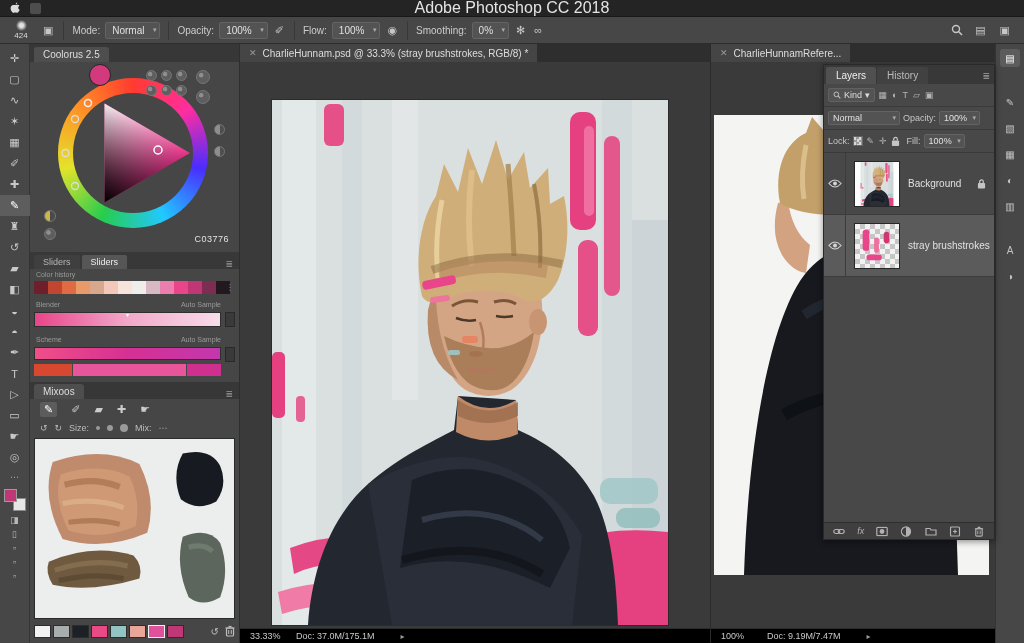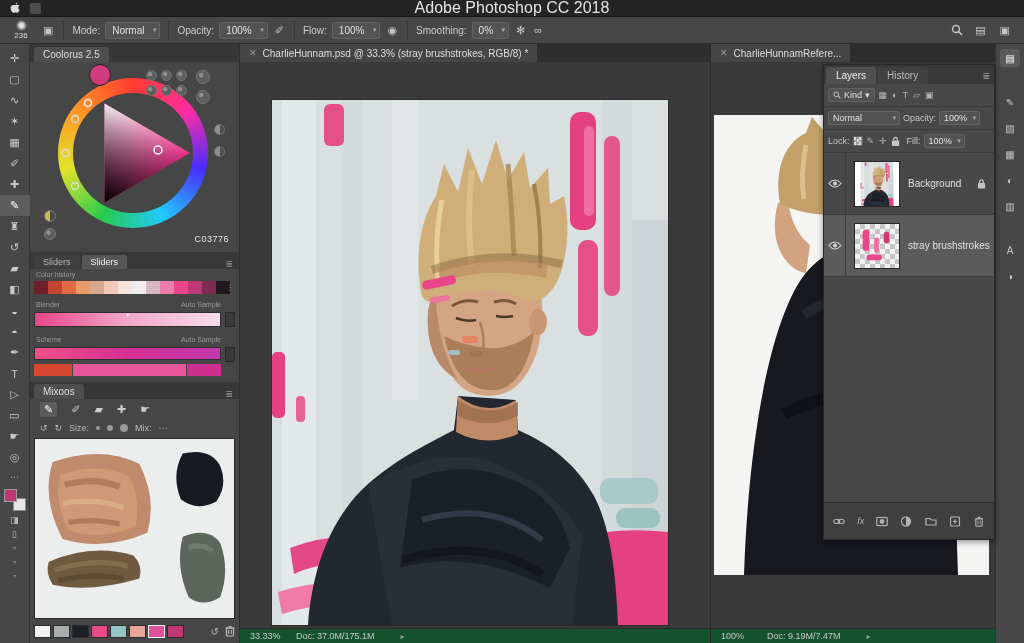--- a/index.html
+++ b/index.html
@@ -82,21 +82,21 @@
 
 .doc{position:absolute;top:44px;bottom:0;background:#3a3a3a}
 .doc1{left:240px;width:470px}
 .doc2{left:710px;width:285px;border-left:1px solid #2a2a2a}
 .tabbar{position:absolute;top:0;left:0;right:0;height:18px;background:#2e2e2e;display:flex}
 .doctab{display:flex;align-items:center;gap:6px;background:#454545;color:#ddd;font-size:10px;padding:0 9px;white-space:nowrap;max-width:100%;overflow:hidden}
 .doctab .x{color:#9a9a9a;font-size:9px}
 .canvaswrap{position:absolute;top:18px;left:0;right:0;bottom:13px;overflow:hidden;background:#3a3a3a}
 .artwork{position:absolute;left:32px;top:38px;width:396px;height:525px;box-shadow:0 0 0 1px #2b2b2b}
 .refphoto{position:absolute;left:3px;top:53px;width:275px;height:460px}
-.statusbar{position:absolute;left:0;right:0;bottom:0;height:15px;background:#14532d;border-top:1px solid #2b2b2b;display:flex;align-items:center;font-size:9px;color:#c9c9c9;padding:0 10px}
+.statusbar{position:absolute;left:0;right:0;bottom:0;height:15px;background:#000000;border-top:1px solid #2b2b2b;display:flex;align-items:center;font-size:9px;color:#c9c9c9;padding:0 10px}
 .statusbar .zoom{min-width:46px}
 .statusbar .chevr{margin-left:26px;color:#9a9a9a;font-size:8px}
 
 
 .layers{position:absolute;left:823px;top:64px;width:172px;height:476px;background:#484848;border:1px solid #292929;z-index:5;font-size:9px;box-shadow:0 2px 6px rgba(0,0,0,.4)}
 .ltabs{height:19px;background:#383838;display:flex;align-items:flex-end;padding-left:2px;gap:1px}
 .ltab{padding:3px 10px;font-size:10px;color:#bbb;background:#414141;border-radius:2px 2px 0 0}
 .ltab.active{background:#505050;color:#eee}
 .ltabs .menu{margin-left:auto;padding:0 4px 3px 0;color:#a5a5a5;font-size:9px}
 .lrowbar{height:23px;display:flex;align-items:center;gap:3px;padding:0 4px;border-bottom:1px solid #3a3a3a;color:#c5c5c5}
@@ -107,21 +107,21 @@
 .lockic{width:9px;height:11px;color:#c5c5c5;flex:none}
 .lrow{position:relative;height:62px;border-bottom:1px solid #3c3c3c;display:flex;align-items:center}
 .lrow.selected{background:#5b5b5b}
 .eyecol{width:22px;height:100%;border-right:1px solid #3c3c3c;display:flex;align-items:center;justify-content:center;color:#d5d5d5;flex:none}
 .eye-svg{width:14px;height:9px}
 .thumb{width:46px;height:46px;margin:0 8px;border:1px solid #272727;position:relative;overflow:hidden;background:#fff;flex:none}
 .checker{background:repeating-conic-gradient(#c6c6c6 0 25%,#f2f2f2 0 50%);background-size:10px 10px}
 .thumb svg{position:absolute;inset:0;width:100%;height:100%}
 .lname{font-size:10px;color:#e0e0e0;white-space:nowrap}
 .rowlock{position:absolute;right:8px;top:50%;transform:translateY(-50%)}
-.lbottom{position:absolute;bottom:0;left:0;right:0;height:37px;background:#3f3f3f;border-top:1px solid #2e2e2e;display:flex;align-items:center;justify-content:space-between;padding:0 9px;color:#b2b2b2}
+.lbottom{position:absolute;bottom:0;left:0;right:0;height:17px;background:#3f3f3f;border-top:1px solid #2e2e2e;display:flex;align-items:center;justify-content:space-between;padding:0 9px;color:#b2b2b2}
 .lbottom svg{width:12px;height:11px;color:#b2b2b2}
 .fx{font-size:9px;font-style:italic}
 
 
 .rightstrip{position:absolute;right:0;top:44px;width:29px;bottom:0;background:#474747;border-left:1px solid #343434;display:flex;flex-direction:column;align-items:center;padding-top:5px;gap:8px}
 .rsicon{width:20px;height:18px;display:flex;align-items:center;justify-content:center;font-size:10px;color:#c2c2c2;flex:none}
 .rsicon.active{background:#5c5c5c;border-radius:3px;color:#fff}
 .rsgap{height:10px;flex:none}
 </style>
 </head>
@@ -268,21 +268,21 @@
     <svg class="apple-ic" viewBox="0 0 10 12">
         <use href="#icon-apple"></use>
       </svg>
     <div class="appicon"></div>
     <span>Adobe Photoshop CC 2018</span>
   </div>
 
   <div class="optionsbar">
     <div class="brushpreset">
       <div class="brushdot"></div>
-      <div class="brushnum">236</div>
+      <div class="brushnum">424</div>
     </div>
     <span class="iconbtn">▣</span>
     <div class="vsep"></div>
     <span>Mode:</span>
     <div class="dd">
       <span>Normal</span>
       <span class="chev">▾</span>
     </div>
     <div class="vsep"></div>
     <span>Opacity:</span>

